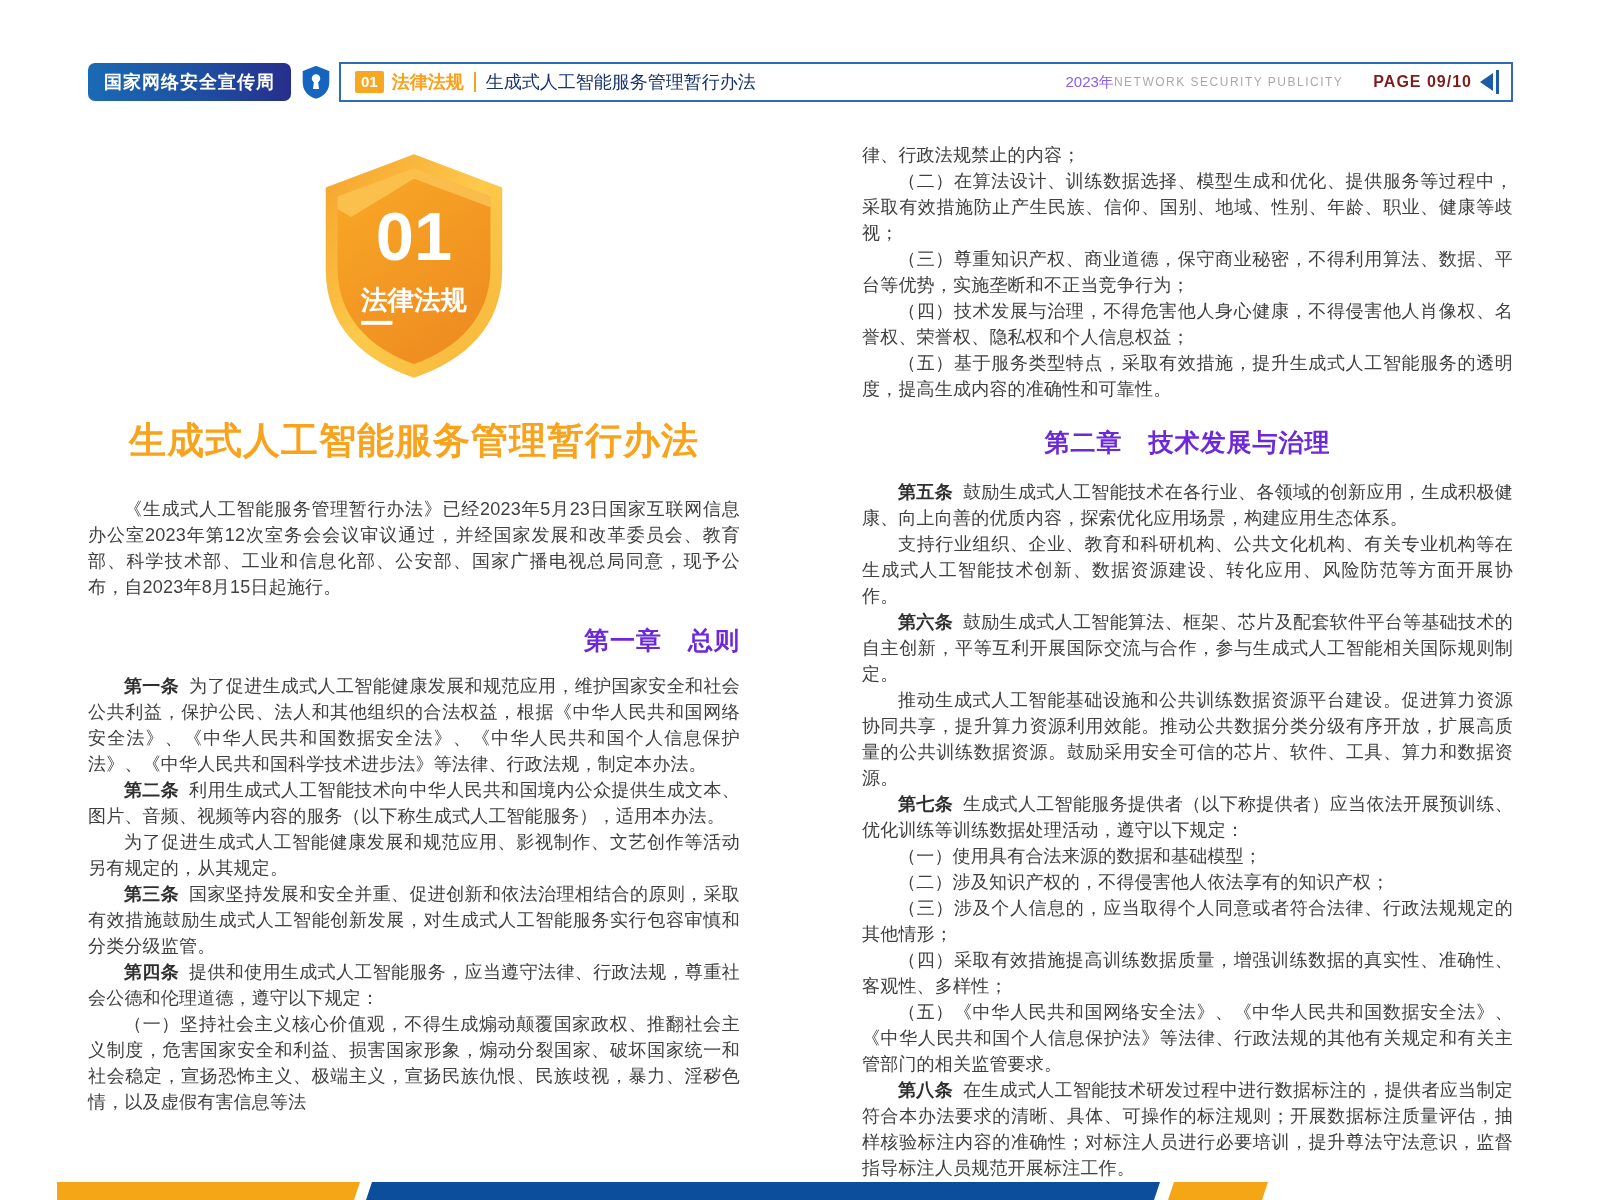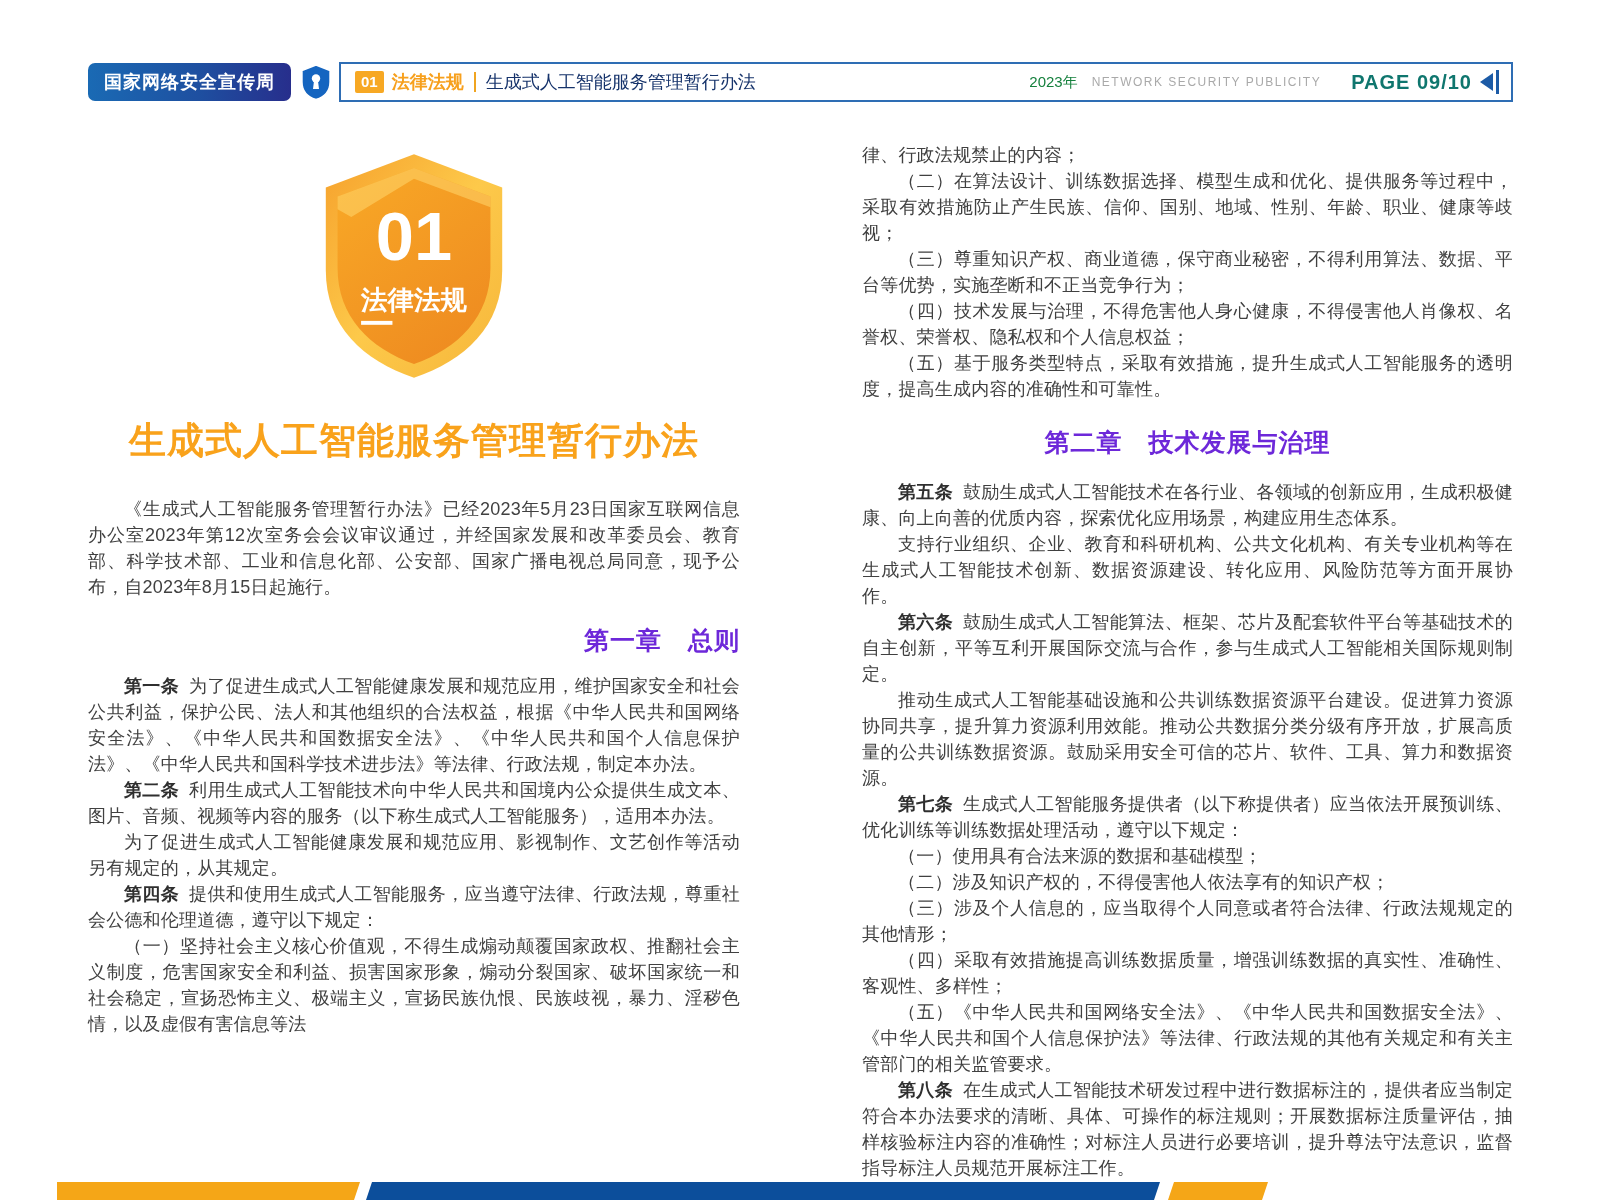--- a/index.html
+++ b/index.html
@@ -23,23 +23,23 @@
     padding:0 12px 0 14px;position:relative;background:#fff;
   }
   .num-chip{
     background:#f7a823;color:#fff;font-weight:bold;font-size:15px;
     padding:2px 6px;border-radius:2px;line-height:1.2;
   }
   .section-label{color:#f7a01d;font-weight:bold;font-size:18px;margin-left:8px;white-space:nowrap;}
   .hdr-divider{width:2px;height:20px;background:#f0a420;margin:0 10px;}
   .hdr-doc-title{color:#16336b;font-size:18px;white-space:nowrap;}
   .hdr-spacer{flex:1;}
-  .hdr-year{color:#15803d;font-size:15px;margin-right:14px;white-space:nowrap;}
+  .hdr-year{color:#8b5cf6;font-size:15px;white-space:nowrap;}
   .hdr-publicity{color:#a9a9a9;font-size:12px;letter-spacing:1.5px;margin-right:30px;white-space:nowrap;}
-  .hdr-page{color:#0f766e;font-size:20px;font-weight:bold;letter-spacing:1px;white-space:nowrap;}
+  .hdr-page{color:#7f1d1d;font-size:16px;font-weight:bold;letter-spacing:1px;white-space:nowrap;}
   .nav-glyph{display:inline-flex;align-items:center;margin-left:8px;}
   .nav-tri{width:0;height:0;border-top:9px solid transparent;border-bottom:9px solid transparent;border-right:13px solid #1c5ba6;}
   .nav-bar{width:3px;height:24px;background:#1c5ba6;margin-left:3px;}
   
   .col-left{position:absolute;left:88px;top:128px;width:652px;}
   .col-right{position:absolute;left:862px;top:142px;width:651px;}
   .body-p{
     margin:0;font-size:18px;line-height:26px;color:#404040;
     text-align:justify;text-indent:2em;letter-spacing:0.2px;
   }
@@ -122,20 +122,21 @@
 
     <h1 class="doc-title">生成式人工智能服务管理暂行办法</h1>
 
     <p class="body-p intro-wrap">《生成式人工智能服务管理暂行办法》已经2023年5月23日国家互联网信息办公室2023年第12次室务会会议审议通过，并经国家发展和改革委员会、教育部、科学技术部、工业和信息化部、公安部、国家广播电视总局同意，现予公布，自2023年8月15日起施行。</p>
 
     <h2 class="chapter chapter-1">第一章　总则</h2>
 
     <p class="body-p"><b class="lead">第一条</b><span>为了促进生成式人工智能健康发展和规范应用，维护国家安全和社会公共利益，保护公民、法人和其他组织的合法权益，根据《中华人民共和国网络安全法》、《中华人民共和国数据安全法》、《中华人民共和国个人信息保护法》、《中华人民共和国科学技术进步法》等法律、行政法规，制定本办法。</span></p>
     <p class="body-p"><b class="lead">第二条</b><span>利用生成式人工智能技术向中华人民共和国境内公众提供生成文本、图片、音频、视频等内容的服务（以下称生成式人工智能服务），适用本办法。</span></p>
     <p class="body-p"><span>为了促进生成式人工智能健康发展和规范应用、影视制作、文艺创作等活动另有规定的，从其规定。</span></p>
+    <p class="body-p"><b class="lead">第三条</b><span>国家坚持发展和安全并重、促进创新和依法治理相结合的原则，采取有效措施鼓励生成式人工智能创新发展，对生成式人工智能服务实行包容审慎和分类分级监管。</span></p>
     <p class="body-p"><b class="lead">第四条</b><span>提供和使用生成式人工智能服务，应当遵守法律、行政法规，尊重社会公德和伦理道德，遵守以下规定：</span></p>
     <p class="body-p"><span>（一）坚持社会主义核心价值观，不得生成煽动颠覆国家政权、推翻社会主义制度，危害国家安全和利益、损害国家形象，煽动分裂国家、破坏国家统一和社会稳定，宣扬恐怖主义、极端主义，宣扬民族仇恨、民族歧视，暴力、淫秽色情，以及虚假有害信息等法</span></p>
   </div>
 
   <div class="col-right">
 
     <p class="body-p noindent"><span>律、行政法规禁止的内容；</span></p>
     <p class="body-p"><span>（二）在算法设计、训练数据选择、模型生成和优化、提供服务等过程中，采取有效措施防止产生民族、信仰、国别、地域、性别、年龄、职业、健康等歧视；</span></p>
     <p class="body-p"><span>（三）尊重知识产权、商业道德，保守商业秘密，不得利用算法、数据、平台等优势，实施垄断和不正当竞争行为；</span></p>
     <p class="body-p"><span>（四）技术发展与治理，不得危害他人身心健康，不得侵害他人肖像权、名誉权、荣誉权、隐私权和个人信息权益；</span></p>

